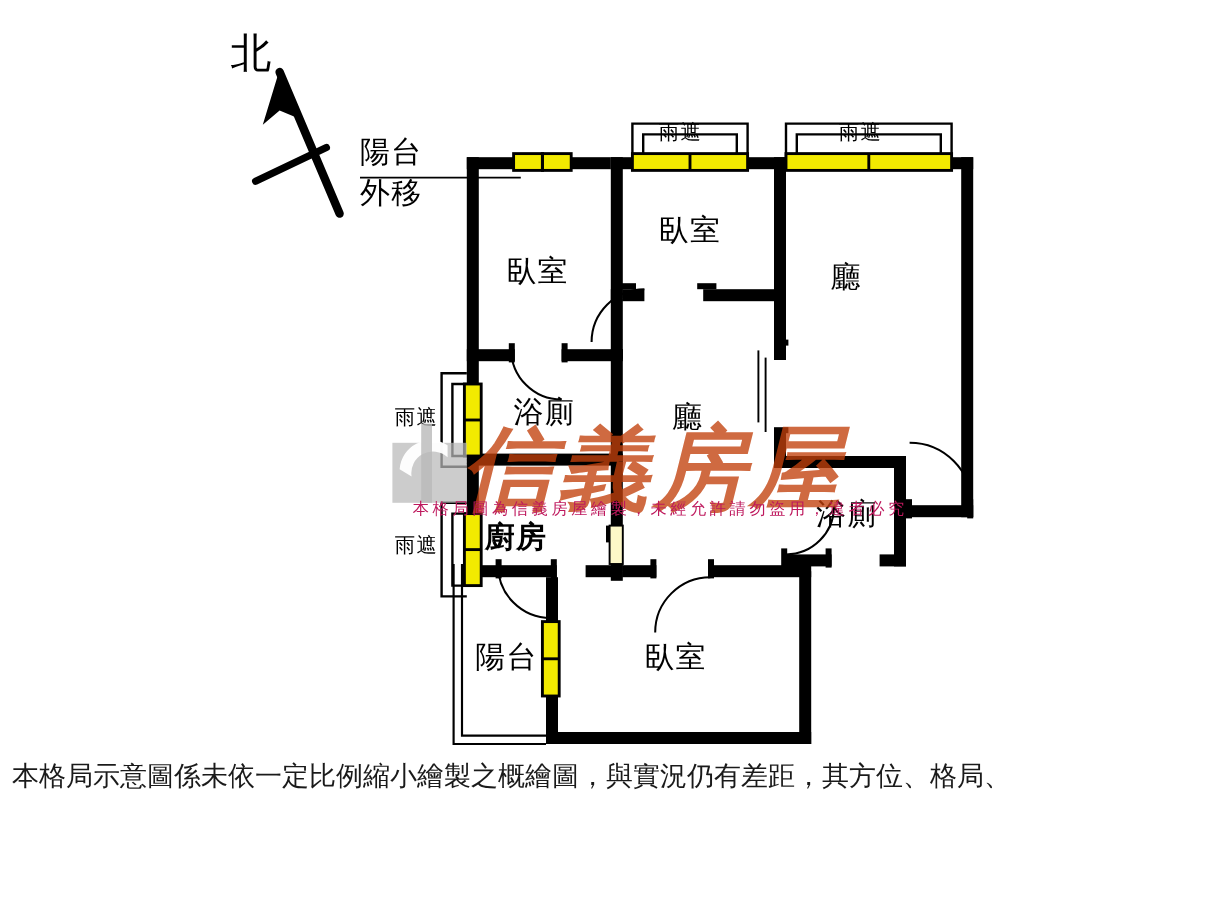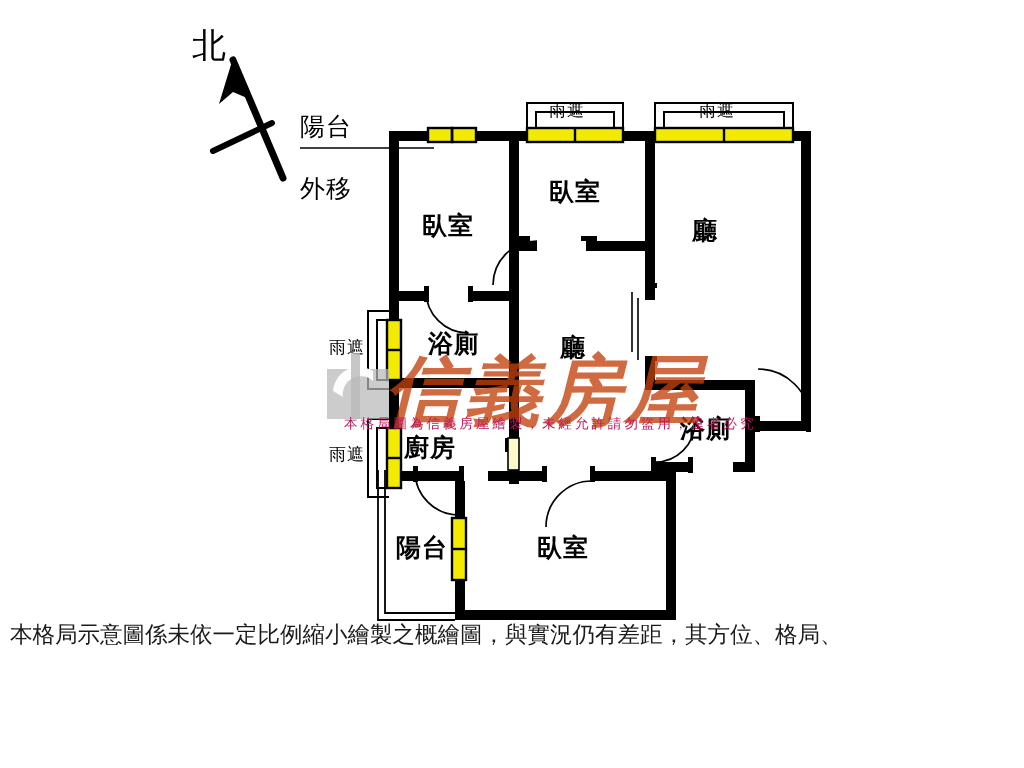--- a/index.html
+++ b/index.html
@@ -16,29 +16,29 @@
 
   
   .lbl{
     position:absolute;
     font-family:"DejaVu Serif","Liberation Serif",serif;
     color:#000;
     white-space:nowrap;
     line-height:1;
     letter-spacing:1px;
   }
-  .room-lbl{font-size:25px;font-weight:700;}
-  .small-lbl{font-size:17px;font-family:Liberation Mono, monospace;}
+  .room-lbl{font-size:25px;font-weight:400;}
+  .small-lbl{font-size:17px;}
   .north-lbl{font-size:34px;font-weight:400;}
   .callout-lbl{font-size:25px;line-height:1.18;}
 
   
   #disclaimer{
     position:absolute;
-    left:10px;top:619px;width:1006px;
+    left:10px;top:632px;width:1006px;
     font-family:"DejaVu Serif","Liberation Serif",serif;
     font-size:22.5px;
     line-height:1.42;
     color:#1a1a1a;
     letter-spacing:0px;
   }
   #disclaimer div{white-space:nowrap;}
 
   
   #watermark{
@@ -232,21 +232,21 @@
       <rect x="452" y="518" width="14" height="62" fill="#f2ea00" stroke="#000" stroke-width="2.4"></rect>
       <line x1="452" y1="549" x2="466" y2="549" stroke="#000" stroke-width="2.4"></line>
 
       <rect x="508" y="438" width="11" height="32" fill="#fdf8c8" stroke="#000" stroke-width="1.6"></rect>
     </g>
   </svg>
 
   <div class="lbl north-lbl" style="left:192px;top:28px;">北</div>
 
   <div class="lbl callout-lbl" style="left:300px;top:112px;">陽台</div>
-  <div class="lbl callout-lbl" style="left:300px;top:146px;margin-top:28px;">外移</div>
+  <div class="lbl callout-lbl" style="left:300px;top:146px;">外移</div>
 
   <div class="lbl room-lbl" style="left:422px;top:213px;">臥室</div>
   <div class="lbl room-lbl" style="left:549px;top:179px;">臥室</div>
   <div class="lbl room-lbl" style="left:692px;top:218px;">廳</div>
   <div class="lbl room-lbl" style="left:428px;top:331px;">浴廁</div>
   <div class="lbl room-lbl" style="left:560px;top:335px;">廳</div>
   <div class="lbl room-lbl" style="left:680px;top:416px;">浴廁</div>
   <div class="lbl room-lbl" style="left:404px;top:435px;font-weight:bold;">廚房</div>
   <div class="lbl room-lbl" style="left:396px;top:535px;">陽台</div>
   <div class="lbl room-lbl" style="left:537px;top:535px;">臥室</div>

